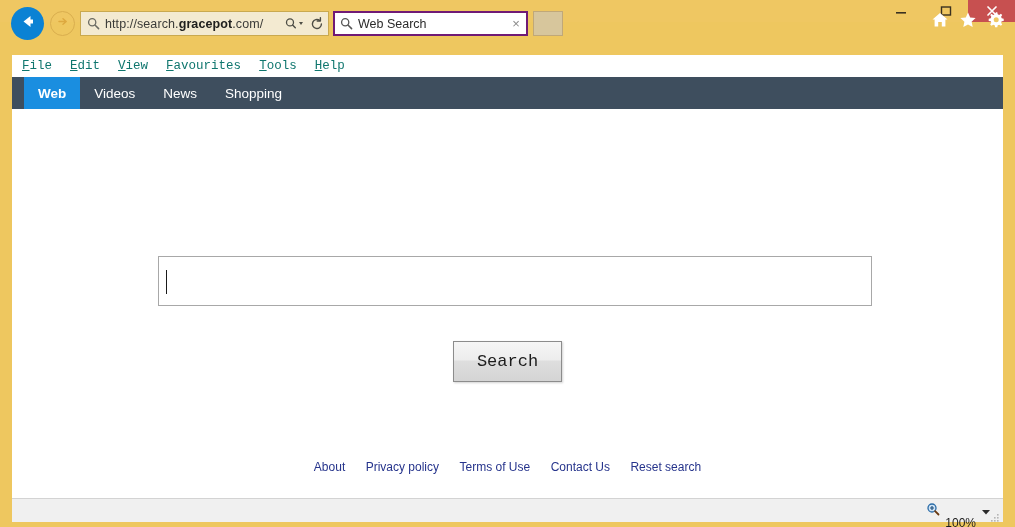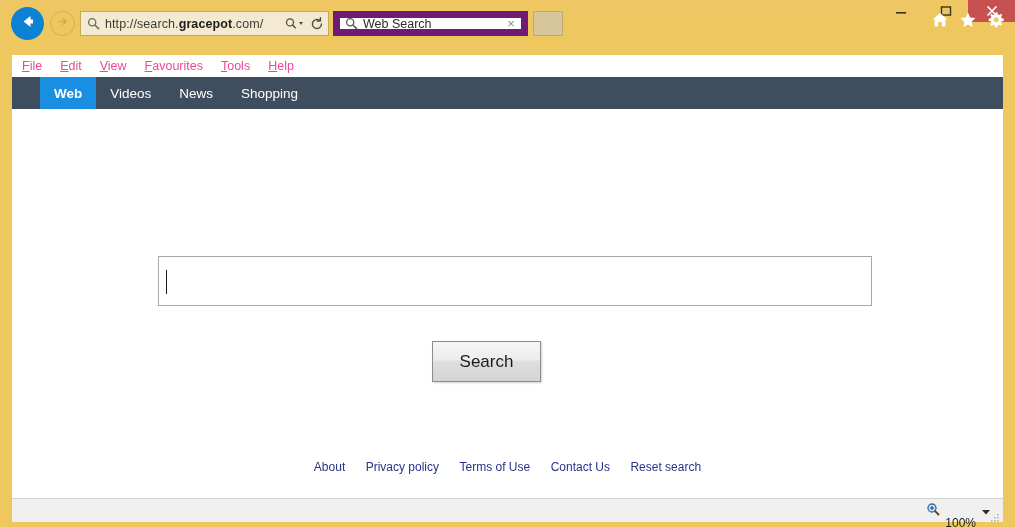--- a/index.html
+++ b/index.html
@@ -114,21 +114,21 @@
     justify-content: center;
     flex: 0 0 auto;
     cursor: pointer;
   }
 
   .searchbox {
     position: absolute;
     left: 333px; top: 6px;
     width: 195px; height: 25px;
     background: #ffffff;
-    border: 7px solid #701a75;
+    border: 2px solid #701a75;
     box-sizing: border-box;
     display: flex;
     align-items: center;
     cursor: text;
   }
   .sb-icon {
     width: 23px;
     display: flex;
     align-items: center;
     justify-content: center;
@@ -181,33 +181,34 @@
   .menubar {
     height: 22px;
     background: #ffffff;
     display: flex;
     align-items: center;
     padding-left: 10px;
     box-sizing: border-box;
   }
   .menu-item {
     font-size: 12.5px;
-    color: #ec4899;
+    color: #0f766e;
     margin-right: 18px;
     cursor: pointer;
     white-space: nowrap;
+    font-family: Liberation Mono, monospace;
   }
   .menu-item u { text-decoration: underline; }
 
   .navtabs {
     height: 32px;
     background: #3e4e5e;
     display: flex;
     align-items: stretch;
-    padding-left: 28px;
+    padding-left: 12px;
     box-sizing: border-box;
   }
   .navtab {
     display: flex;
     align-items: center;
     padding: 0 14px;
     font-size: 13.5px;
     color: #ffffff;
     cursor: pointer;
     white-space: nowrap;
@@ -235,26 +236,26 @@
   .caret {
     position: absolute;
     left: 7px; top: 13px;
     width: 1px;
     height: 24px;
     background: #1a1a1a;
   }
 
   .search-btn {
     position: absolute;
-    left: 420px; top: 232px;
+    left: 441px; top: 232px;
     width: 109px; height: 41px;
     background: linear-gradient(to bottom, #f6f6f6 0%, #ededed 45%, #dedede 50%, #d4d4d4 100%);
     border: 1px solid #8c8c8c;
     box-sizing: border-box;
-    font-family: Liberation Sans, sans-serif;
+    font-family: Liberation Mono, monospace;
     font-size: 17px;
     color: #1c1c1c;
     cursor: pointer;
     box-shadow: 1px 1px 2px rgba(0,0,0,.18);
   }
 
   .footer-links {
     position: absolute;
     left: 0; top: 348px;
     width: 991px;

